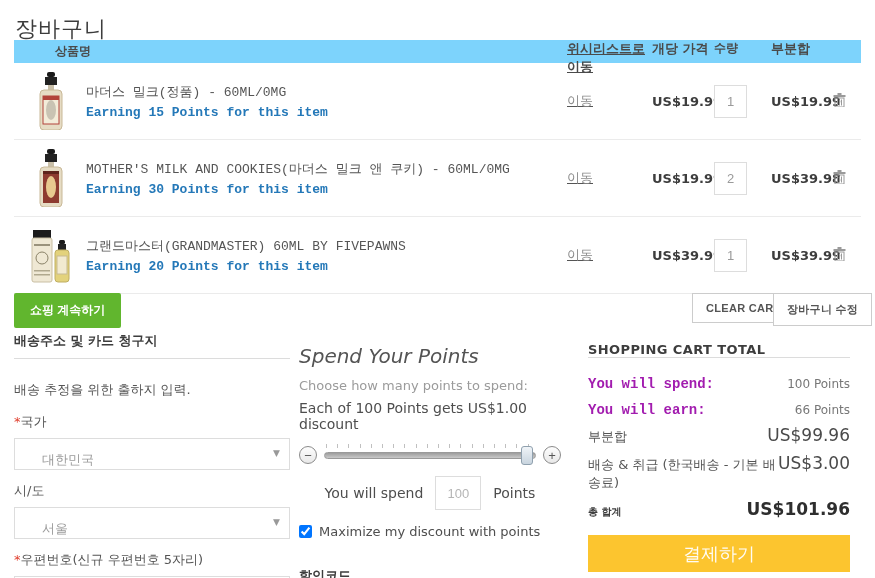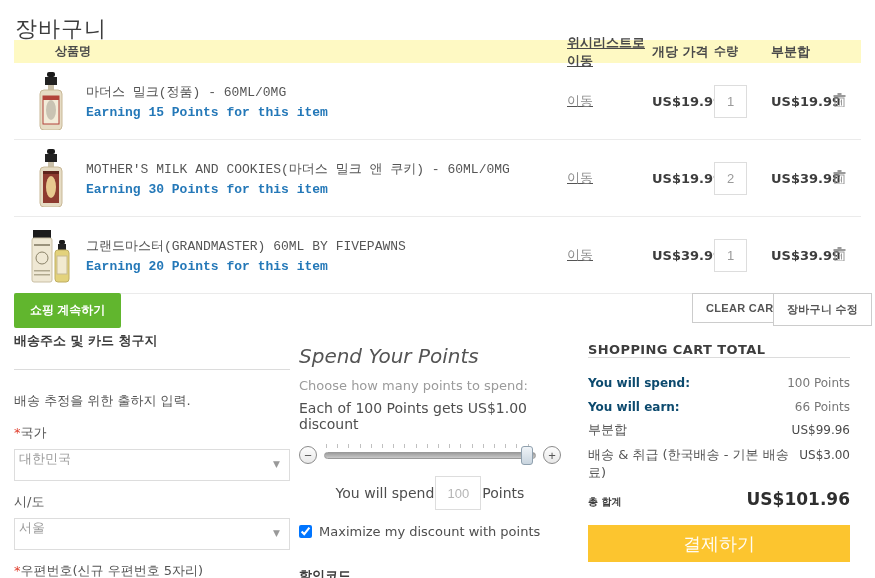--- a/index.html
+++ b/index.html
@@ -4,21 +4,21 @@
 <style>
   * { margin:0; padding:0; box-sizing:border-box; }
   html,body { width:875px; height:578px; overflow:hidden; background:#fff;
     font-family:"DejaVu Sans","Liberation Sans",sans-serif; }
   body { position:relative; color:#555; }
 
   .page-title { position:absolute; top:14px; left:15px; font-size:22px; color:#3c3c3c; font-weight:400; letter-spacing:1px; }
 
   
   .cart-table { position:absolute; top:40px; left:14px; width:847px; }
-  .thead { display:flex; align-items:center; background:#fef9c3; height:23px; font-size:12px; font-weight:bold; color:#4a4a4a; }
+  .thead { display:flex; background:#7dd3fc; height:23px; font-size:12px; font-weight:bold; color:#4a4a4a; }
   .row { display:flex; align-items:center; min-height:77px; border-bottom:1px solid #ebebeb; }
   .col-product { flex:1; display:flex; align-items:center; padding-left:16px; }
   .thead .col-product { padding-left:41px; }
   .col-wishlist { width:85px; font-size:13px;text-decoration:underline; }
   .col-price { width:62px; font-size:13px; }
   .col-qty { width:57px; display:flex; justify-content:flex-start; }
   .col-subtotal { width:62px; font-size:13px; }
   .col-trash { width:28px; }
   .prod-img { width:42px; height:58px; margin-right:14px; flex:0 0 42px; display:flex; align-items:center; justify-content:center; }
   .prod-text { font-size:13px; color:#555;font-family:Liberation Mono, monospace; }
@@ -35,57 +35,57 @@
   .btn-outline { position:absolute; top:293px; background:#fff; border:1px solid #ccc; color:#555;
     font-size:11px; font-weight:bold; padding:8px 13px; cursor:pointer; letter-spacing:.3px; }
   .btn-clear { left:692px; }
   .btn-update { left:773px; }
 
   
   .col-left { position:absolute; left:14px; top:332px; width:276px; }
   .col-mid { position:absolute; left:299px; top:344px; width:262px; }
   .col-right { position:absolute; left:588px; top:342px; width:262px; }
 
-  .sec-title { font-size:13px; font-weight:bold; color:#3d3d3d; padding-bottom:19px; border-bottom:1px solid #dcdcdc; }
+  .sec-title { font-size:13px; font-weight:bold; color:#3d3d3d; padding-bottom:8px; border-bottom:1px solid #dcdcdc; }
   .col-left .note { font-size:13px; color:#555; margin:22px 0 14px; }
   .field-label { font-size:13px; color:#555; margin:12px 0 7px; }
   .req { color:#e03e2d; }
   .select-box { position:relative; width:100%; height:32px; border:1px solid #ddd; background:#fff;
-    display:flex; align-items:flex-start; padding:0 4px; font-size:13px; color:#9a9a9a; cursor:pointer; }
+    display:flex; align-items:flex-end; padding:0 27px; font-size:13px; color:#9a9a9a; cursor:pointer; }
   .select-caret { position:absolute; right:9px; top:9px; font-size:9px; color:#999; }
   .text-input { width:100%; height:33px; border:1px solid #ddd; padding:0 8px; font-size:13px; color:#555; background:#fff; }
 
   
   .points-title { font-size:20px; color:#545454; font-weight:400; margin-bottom:10px;font-style:italic; }
   .points-choose { font-size:13px; color:#9b9b9b; margin-bottom:7px; }
   .points-rate { font-size:14px; color:#4e4e4e; margin-bottom:12px; }
   .slider-row { display:flex; align-items:center; margin-bottom:10px; }
   .round-btn { width:18px; height:18px; border-radius:50%; border:1px solid #8b8b8b; background:linear-gradient(#fdfdfd,#e8e8e8);
     color:#555; font-size:13px; line-height:15px; text-align:center; cursor:pointer; padding:0; flex:0 0 18px; }
   .slider { position:relative; flex:1; margin:0 7px; height:22px; }
   .slider-ticks { position:absolute; top:0; left:2px; right:2px; height:4px;
     background:repeating-linear-gradient(to right, #c0c0c0 0 1px, transparent 1px 11.2px); }
   .slider-track { position:absolute; top:8px; left:0; right:0; height:7px; border-radius:4px;
     background:linear-gradient(#9d9d9d,#c9c9c9); border:1px solid #9a9a9a; }
   .slider-thumb { position:absolute; top:2px; right:3px; width:12px; height:19px; border-radius:3px;
     background:linear-gradient(#f0f4f8,#c8d4de); border:1px solid #8fa0ae; cursor:grab; }
   .spend-line { display:flex; align-items:center; justify-content:center; font-size:14px; color:#4e4e4e; margin:4px 0 14px; }
-  .spend-input { width:46px; height:34px; border:1px solid #ddd; text-align:center; font-size:13px; color:#b5b5b5; margin:0 1px; }
+  .spend-input { width:46px; height:34px; border:1px solid #ddd; text-align:center; font-size:13px; color:#b5b5b5; margin:0 12px; }
   .maxi-line { display:flex; align-items:center; font-size:13px; color:#4e4e4e; cursor:pointer; }
   .maxi-line input { margin-right:7px; }
   .coupon-block { margin-top:28px; }
 
   
   .totals-title { font-size:13px; font-weight:bold; color:#3d3d3d; letter-spacing:.4px; border-bottom:1px solid #dcdcdc; }
   .totals-body { padding-top:8px; }
   .t-row { display:flex; justify-content:space-between; align-items:baseline; margin-top:10px; }
-  .t-label-sm { font-size:12px; font-weight:bold; color:#0c4a6e; }
+  .t-label-sm { font-size:14px; font-weight:bold; color:#a21caf;font-family:Liberation Mono, monospace; }
   .t-val-sm { font-size:12px; color:#777; }
   .t-label { font-size:13px; color:#555; }
-  .t-val-lg { font-size:12px; color:#4a4a4a; }
+  .t-val-lg { font-size:17px; color:#4a4a4a; }
   .t-row.big { margin-top:7px; }
   .t-label-b { font-size:10px; font-weight:bold; color:#3d3d3d; }
   .t-val-b { font-size:17px; font-weight:bold; color:#2e2e2e; }
   .btn-checkout { display:block; width:100%; margin-top:16px; height:37px; background:#fcc52f; border:none;
     color:rgba(255,255,255,.95); font-size:18px; cursor:pointer; font-family:inherit; }
 </style>
 </head>
 <body>
 
 <h1 class="page-title">장바구니</h1>

